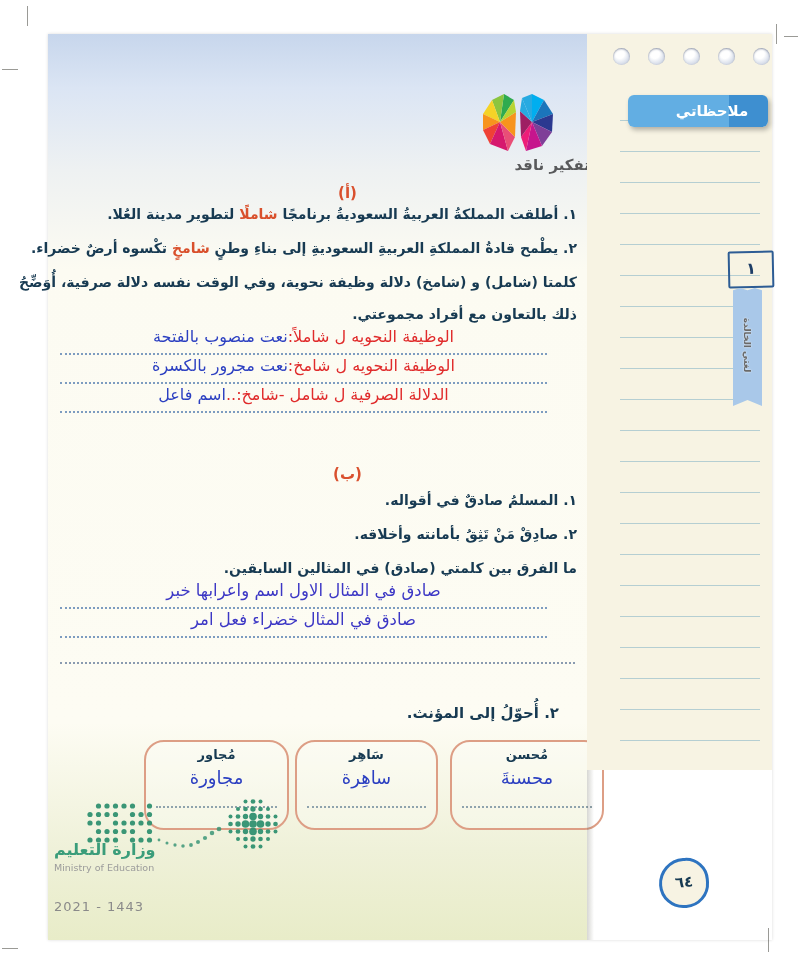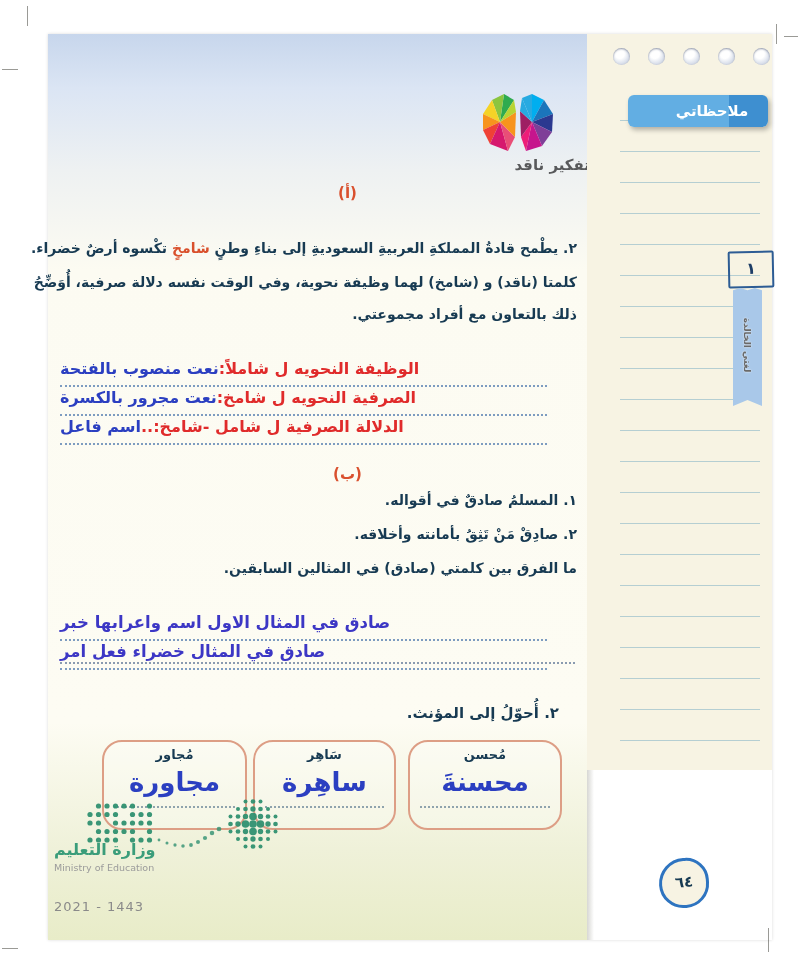--- a/index.html
+++ b/index.html
@@ -22,32 +22,32 @@
     content:"";position:absolute;right:-7px;top:0;bottom:0;width:7px;
     background:linear-gradient(to right,rgba(95,95,80,.25),rgba(95,95,80,0));
   }
   .abs{position:absolute;}
   .center{text-align:center;}
   .redmark{color:#d9502c;}
   .sec-header{position:absolute;left:60px;right:0;text-align:center;color:#d9502e;font-weight:bold;font-size:15px;direction:rtl;}
   .para{position:absolute;right:10px;font-size:14px;color:#173a52;font-weight:bold;direction:rtl;white-space:nowrap;}
   .ansline{
     position:absolute;right:40px;left:12px;height:26px;
-    border-bottom:2px dotted #7d9cc0;direction:rtl;text-align:left;
-    font-size:16px;font-weight:bold;white-space:nowrap;margin-top:32px;
+    border-bottom:2px dotted #7d9cc0;direction:rtl;text-align:center;
+    font-size:16px;font-weight:normal;white-space:nowrap;
   }
   .ansline .lbl{color:#e02b2b;}
   .ansline .val{color:#2b3fc1;}
   .ansline.purple{color:#3c37c5;font-size:16.5px;}
   .dotline{position:absolute;left:12px;right:12px;border-bottom:2px dotted #8a9bb0;height:2px;}
   .caption{position:absolute;font-size:15px;font-weight:bold;color:#58595b;direction:rtl;}
   
-  .fbox{position:absolute;top:706px;height:86px;border:2px solid #dd9e85;border-radius:20px;background:rgba(255,255,255,.25);}
+  .fbox{position:absolute;top:706px;height:86px;border:2px solid #dd9e85;border-radius:20px;background:rgba(255,255,255,.25);margin-left:42px;}
   .fbox .w{position:absolute;top:5px;left:0;right:0;text-align:center;font-size:13px;font-weight:bold;color:#173a52;direction:rtl;}
-  .fbox .a{position:absolute;top:25px;left:0;right:0;text-align:center;font-size:26px;font-weight:bold;color:#2b3fc1;direction:rtl;}
+  .fbox .a{position:absolute;top:25px;left:0;right:0;text-align:center;font-size:18px;font-weight:normal;color:#2b3fc1;direction:rtl;}
   .fbox .l{position:absolute;left:10px;right:10px;top:64px;border-top:2px dotted #8fa3ad;}
   
   .min-ar{position:absolute;left:6px;top:806px;font-size:16px;font-weight:bold;color:#3a9d7a;direction:rtl;}
   .min-en{position:absolute;left:6px;top:828px;font-size:9.5px;color:#9b9b9b;}
   .min-yr{position:absolute;left:6px;top:865px;font-size:13px;color:#8a8a8a;letter-spacing:1px;}
   
   .sidebar{
     position:absolute;left:539px;top:0;width:185px;height:736px;
     background:#f7f3e3;
   }
@@ -123,31 +123,34 @@
         <polygon points="52,30 62,54 46,59" fill="#c6168d"></polygon>
         <polygon points="52,30 46,59 41,45" fill="#ed1e79"></polygon>
         <polygon points="52,30 41,45 40,19" fill="#9e1f63"></polygon>
         <polygon points="52,30 40,19 42,6" fill="#27aae1"></polygon>
       </g>
     </svg>
     <div class="caption center" style="left:402px;top:122px;width:140px;text-align:right;">تفكير ناقد</div>
 
     <div class="sec-header" style="top:150px;">(أ)</div>
 
+    <div class="para" style="top:172px;">
+      <span>١. أطلقت المملكةُ العربيةُ السعوديةُ برنامجًا </span><span class="redmark">شاملًا</span><span> لتطوير مدينة العُلا.</span>
+    </div>
     <div class="para" style="top:206px;">
       <span>٢. يطْمح قادةُ المملكةِ العربيةِ السعوديةِ إلى بناءِ وطنٍ </span><span class="redmark">شامخٍ</span><span> تكْسوه أرضٌ خضراء.</span>
     </div>
-    <div class="para" style="top:240px;">كلمتا (ناقد) و (شامخ) لهما وظيفة نحوية، وفي الوقت نفسه دلالة صرفية، أُوَضِّحُ</div>
+    <div class="para" style="top:240px;">كلمتا (شامل) و (شامخ) دلالة وظيفة نحوية، وفي الوقت نفسه دلالة صرفية، أُوَضِّحُ</div>
     <div class="para" style="top:272px;">ذلك بالتعاون مع أفراد مجموعتي.</div>
 
     <div class="ansline" style="top:293px;">
       <span class="lbl">الوظيفة النحويه ل شاملاً:</span><span class="val">نعت منصوب بالفتحة</span>
     </div>
     <div class="ansline" style="top:322px;">
-      <span class="lbl">الصرفية النحويه ل شامخ:</span><span class="val">نعت مجرور بالكسرة</span>
+      <span class="lbl">الوظيفة النحويه ل شامخ:</span><span class="val">نعت مجرور بالكسرة</span>
     </div>
     <div class="ansline" style="top:351px;">
       <span class="lbl">الدلالة الصرفية ل شامل -شامخ:..</span><span class="val">اسم فاعل</span>
     </div>
 
     <div class="sec-header" style="top:431px;">(ب)</div>
     <div class="para" style="top:458px;">١. المسلمُ صادقٌ في أقواله.</div>
     <div class="para" style="top:492px;">٢. صادِقْ مَنْ تَثِقُ بأمانته وأخلاقه.</div>
     <div class="para" style="top:526px;">ما الفرق بين كلمتي (صادق) في المثالين السابقين.</div>
 

